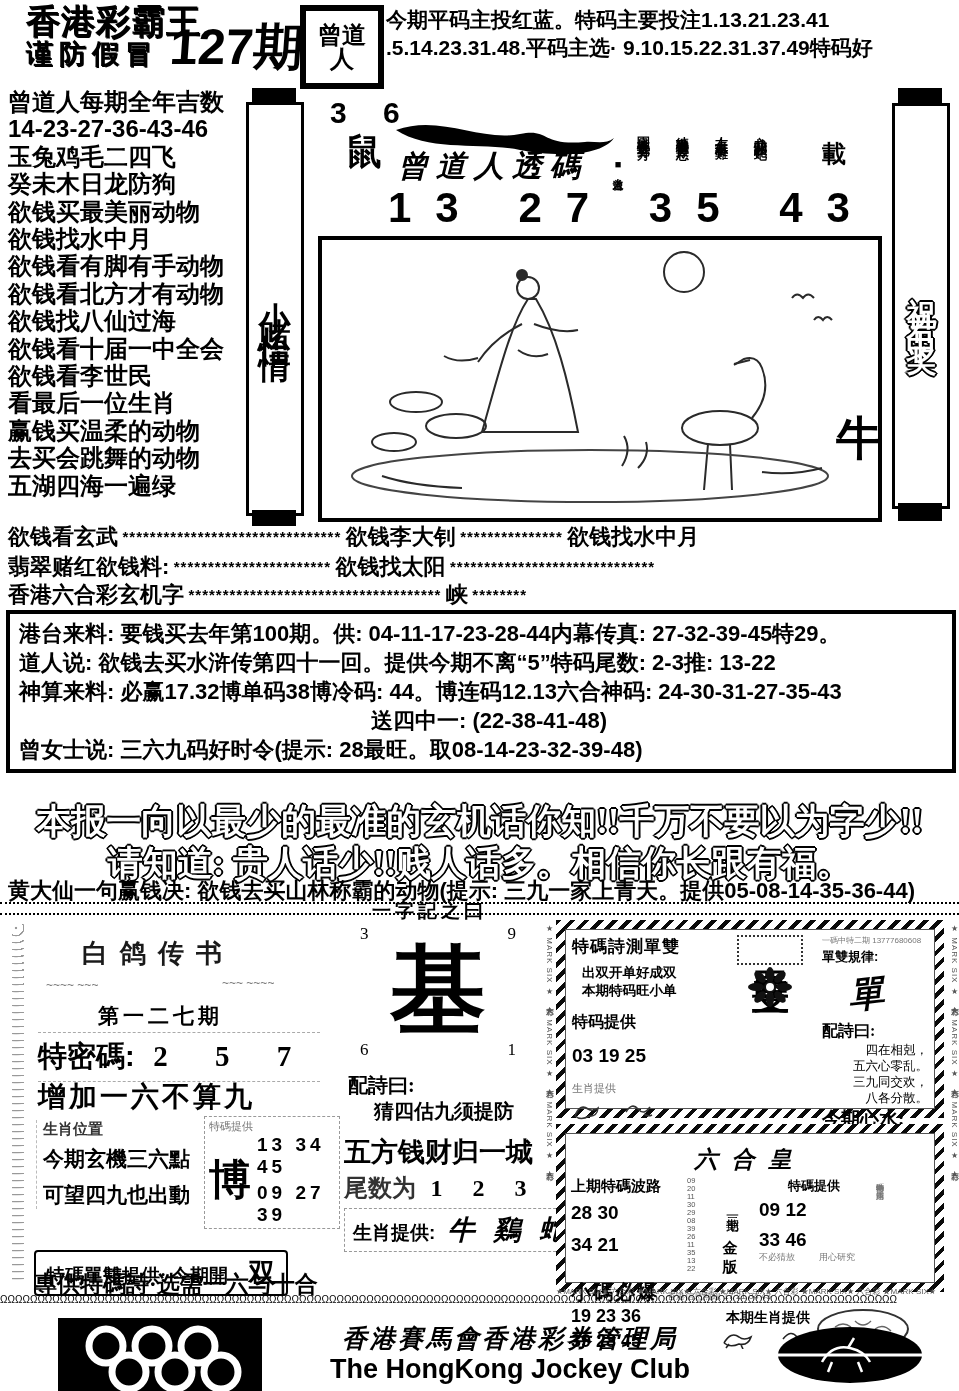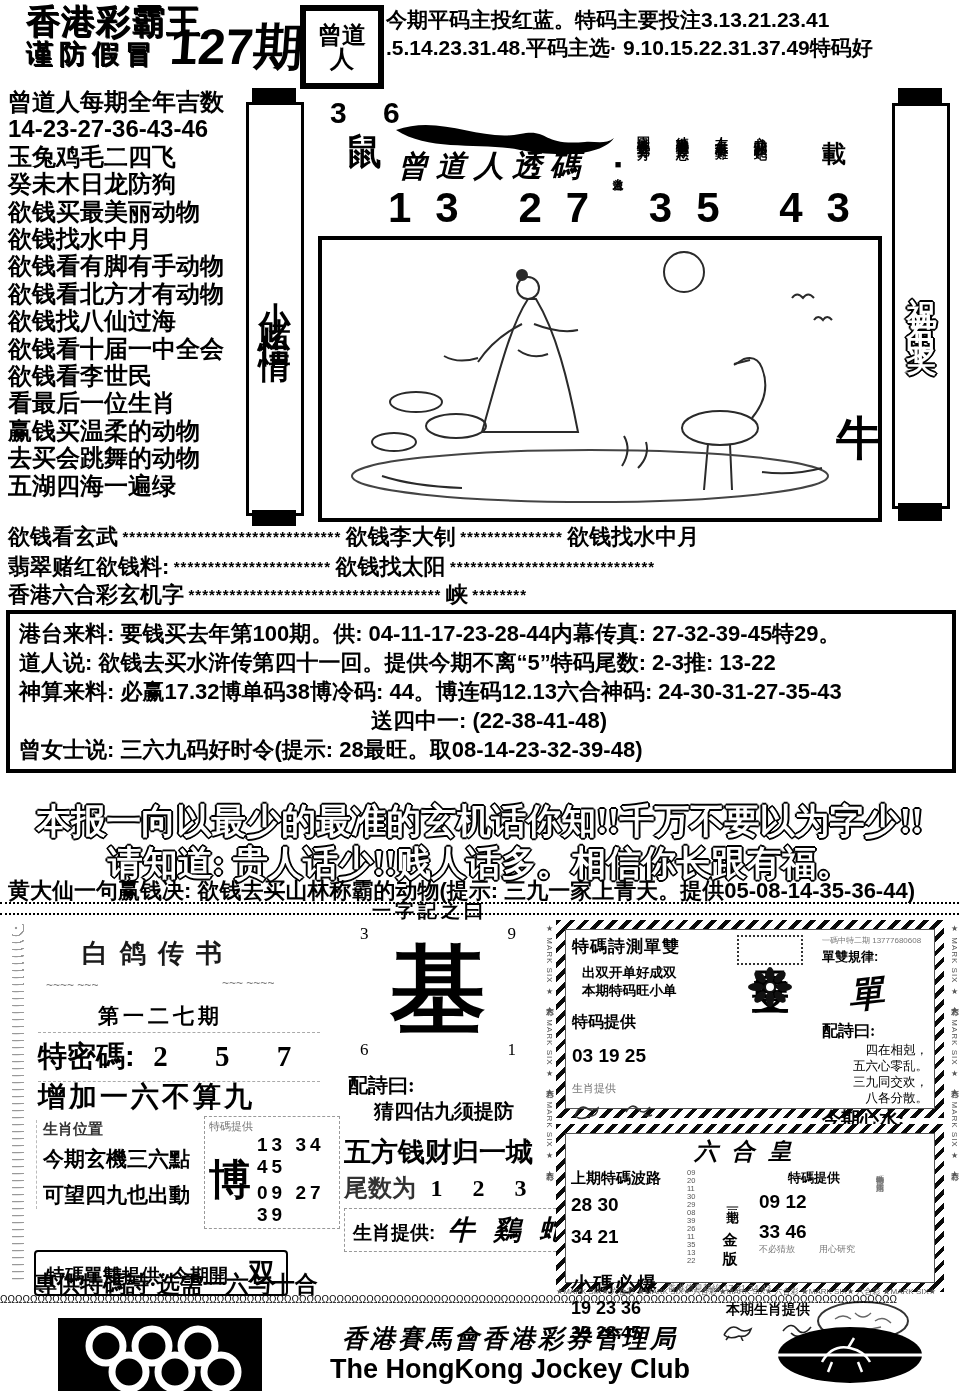--- a/index.html
+++ b/index.html
@@ -61,21 +61,21 @@
 
   <div class="abs masthead">
     <div class="l1">香港彩霸王</div>
     <div class="l2">谨防假冒</div>
   </div>
   <div class="abs issue">127期</div>
   <div class="abs seal">
     <span>曾道人</span>
   </div>
   <div class="abs hnotes">
-    <div>今期平码主投红蓝。特码主要投注3.13.21.23.41</div>
+    <div>今期平码主投红蓝。特码主要投注1.13.21.23.41</div>
     <div>.5.14.23.31.48.平码主选· 9.10.15.22.31.37.49特码好</div>
   </div>
 
   <div class="abs leftcol">
     <div>曾道人每期全年吉数</div>
     <div>14-23-27-36-43-46</div>
     <div>玉兔鸡毛二四飞</div>
     <div>癸未木日龙防狗</div>
     <div>欲钱买最美丽动物</div>
     <div>欲钱找水中月</div>
@@ -285,21 +285,21 @@
           <div>三九同交欢，</div>
           <div>八各分散。</div>
         </div>
         <div class="serif" style="font-size:19px;font-weight:700;">今期心水:</div>
         <div style="font-size:18px;font-weight:800;margin-top:4px;">04  23  35  48</div>
       </div>
     </div>
   </div>
 
   <div class="abs hatch" style="left:556px;top:1124px;width:388px;height:168px;">
-    <div class="hatch-inner" style="padding:2px 5px;">
+    <div class="hatch-inner" style="padding:10px 5px;">
       <div class="serif" style="text-align:center;font-size:23px;font-weight:900;font-style:italic;letter-spacing:14px;">六合皇</div>
       <div style="display:flex;gap:4px;margin-top:2px;">
         <div style="width:112px;">
           <div class="serif" style="font-size:15px;font-weight:800;">上期特碼波路</div>
           <div style="font-size:19px;font-weight:800;margin-top:6px;">28    30</div>
           <div style="font-size:19px;font-weight:800;margin-top:10px;">34    21</div>
         </div>
         <div style="width:18px;font-size:7.5px;color:#555;line-height:8px;word-spacing:18px;">09 20 11 30 29 08 39 26 11 35 13 22</div>
         <div style="width:46px;text-align:center;">
           <div class="vert serif" style="font-size:13px;height:62px;margin:0 auto;">第一二七期</div>

